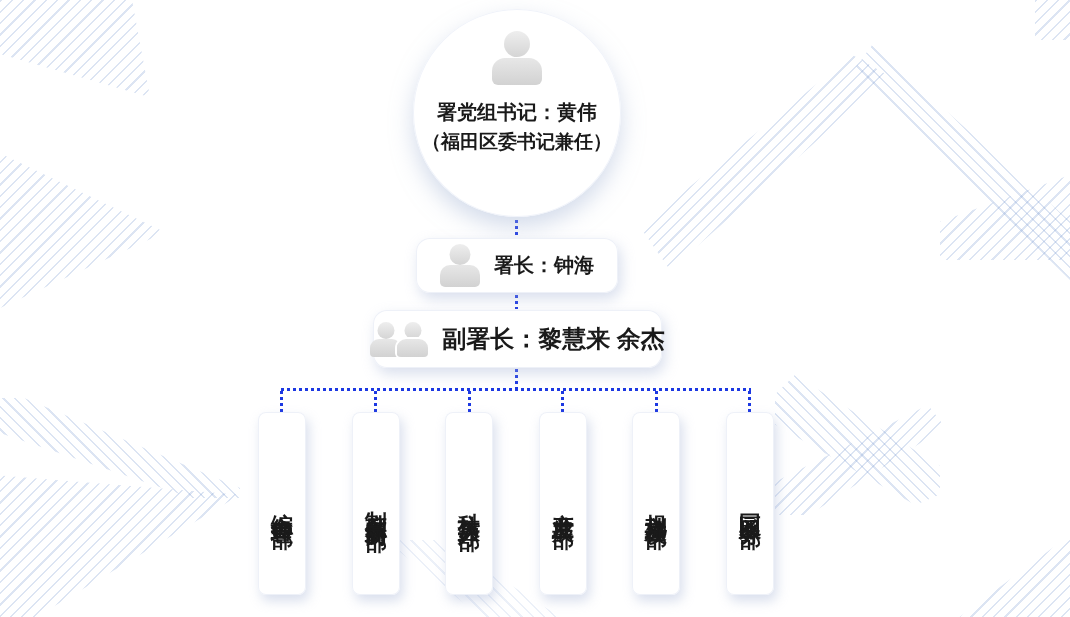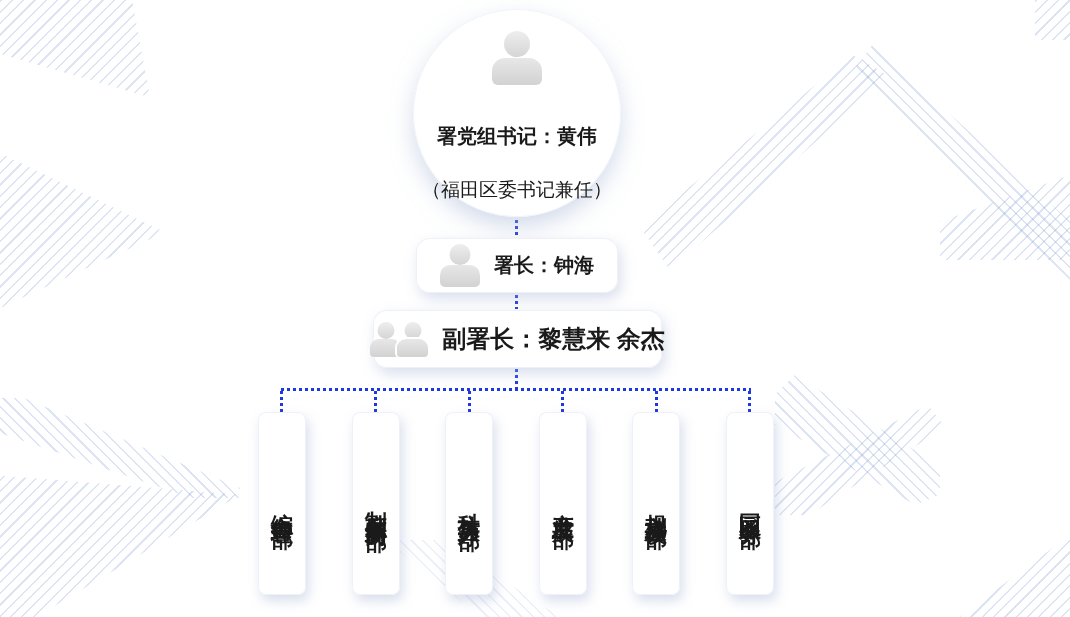--- a/index.html
+++ b/index.html
@@ -29,29 +29,29 @@
   .pat10{left:775px;top:405px;width:170px;height:110px;clip-path:polygon(90% 0,100% 20%,20% 100%,0 100%,0 70%);}
   .pat11{left:950px;top:535px;width:120px;height:82px;clip-path:polygon(100% 0,100% 100%,8% 100%);}
   .pat12{left:385px;top:540px;width:175px;height:77px;opacity:.55;clip-path:polygon(0 0,32% 0,100% 100%,55% 100%);}
   
   .dot-v{position:absolute;width:3px;background-image:repeating-linear-gradient(to bottom,var(--blue) 0 3px,transparent 3px 6px);}
   .dot-h{position:absolute;height:3px;background-image:repeating-linear-gradient(to right,var(--blue) 0 3px,transparent 3px 6px);}
   
   .node{
     position:absolute;background:#fff;
     box-shadow:3px 6px 14px rgba(170,185,215,.45),0 0 0 1px #eef1f8 inset;
-    display:flex;align-items:center;justify-content:center;gap:24px;
+    display:flex;align-items:center;justify-content:center;
   }
   .root{
     left:413px;top:9px;width:208px;height:208px;border-radius:50%;
     flex-direction:column;justify-content:flex-start;padding-top:22px;box-sizing:border-box;
     box-shadow:0 10px 22px rgba(170,185,215,.5),0 0 0 1px #f0f3fa inset;
   }
   .root .t1{font-size:20px;font-weight:700;margin-top:12px;line-height:30px;white-space:nowrap;}
-  .root .t2{font-size:19px;font-weight:400;line-height:30px;white-space:nowrap;text-align:right;}
+  .root .t2{font-size:19px;font-weight:700;line-height:30px;white-space:nowrap;text-align:right;}
   .lvl{border-radius:14px;gap:14px;}
   .director{left:416px;top:238px;width:202px;height:55px;}
   .deputy{left:373px;top:310px;width:289px;height:58px;}
   .lvl .lbl{font-size:20px;font-weight:700;white-space:nowrap;}
   .deputy .lbl{font-size:24px;}
   .dept{
     width:48px;height:183px;top:412px;border-radius:8px;
     box-shadow:3px 6px 12px rgba(170,185,215,.45),0 0 0 1px #eef1f8 inset;
   }
   .dept .vtxt{

